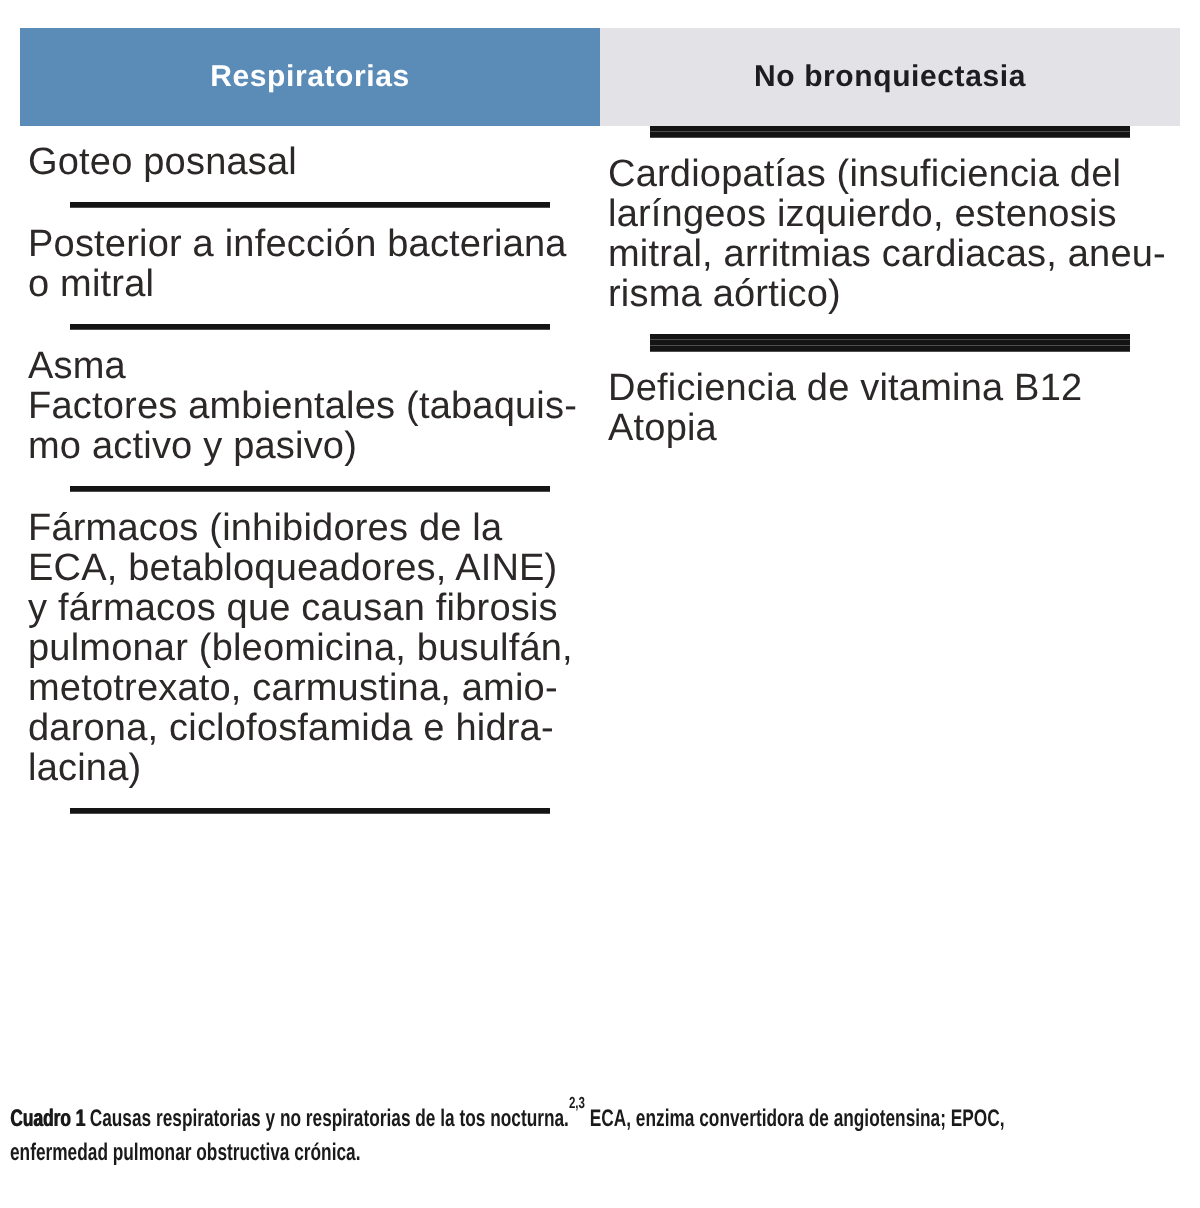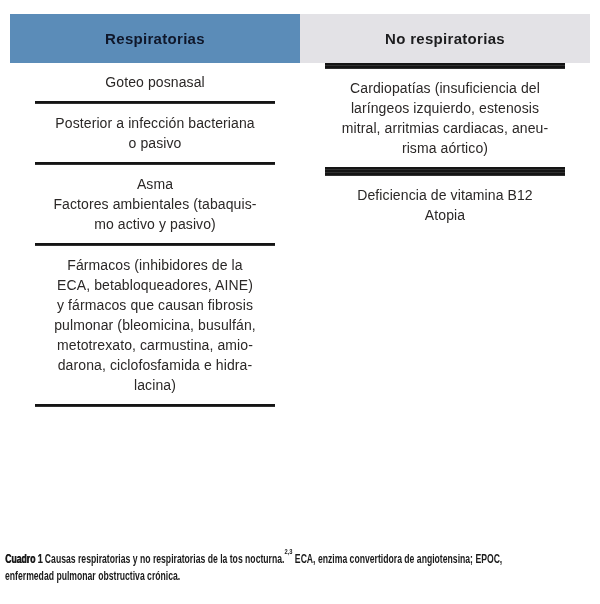--- a/index.html
+++ b/index.html
@@ -10,27 +10,26 @@
   }
   .table {
     position: absolute; left: 10px; top: 14px;
     display: flex; flex-direction: row;
   }
   .col { width: 290px; display: flex; flex-direction: column; }
   .hdr {
     height: 49px; display: flex; align-items: center; justify-content: center;
     font-size: 15px; font-weight: bold; letter-spacing: 0.3px;
   }
-  .hdr-blue { background: #5b8cb8; color: #0f172a; }
+  .hdr-blue { background: #5b8cb8; color: #ffffff; }
   .hdr-gray { background: #e3e2e6; color: #1d1d1f; }
   .cell {
     padding: 9px 4px;
-    text-align: center;
     white-space: pre-line;
-    font-size: 14px; line-height: 20px;
+    font-size: 19px; line-height: 20px;
     color: #2b2827; letter-spacing: 0.1px;
   }
   .rule {
     width: 240px; height: 3px; margin: 0 auto;
     background: linear-gradient(#141414 75%, #6a6a6a);
   }
   .caption {
     position: absolute; left: 5px; top: 551px;
     width: 820px;
     transform: scaleX(0.72); transform-origin: left top;
@@ -45,38 +44,38 @@
 </head>
 <body>
 
 <div class="table">
 
   <div class="col">
     <div class="hdr hdr-blue">Respiratorias</div>
     <div class="cell">Goteo posnasal</div>
     <div class="rule"></div>
     <div class="cell">Posterior a infección bacteriana
-o pasivo</div>
+o mitral</div>
     <div class="rule"></div>
     <div class="cell">Asma
 Factores ambientales (tabaquis-
 mo activo y pasivo)</div>
     <div class="rule"></div>
     <div class="cell">Fármacos (inhibidores de la
 ECA, betabloqueadores, AINE)
 y fármacos que causan fibrosis
 pulmonar (bleomicina, busulfán,
 metotrexato, carmustina, amio-
 darona, ciclofosfamida e hidra-
 lacina)</div>
     <div class="rule"></div>
   </div>
 
   <div class="col">
-    <div class="hdr hdr-gray">No respiratorias</div>
+    <div class="hdr hdr-gray">No bronquiectasia</div>
     <div class="rule"></div>
     <div class="rule"></div>
     <div class="cell">Cardiopatías (insuficiencia del
 laríngeos izquierdo, estenosis
 mitral, arritmias cardiacas, aneu-
 risma aórtico)</div>
     <div class="rule"></div>
     <div class="rule"></div>
     <div class="rule"></div>
     <div class="cell">Deficiencia de vitamina B12

